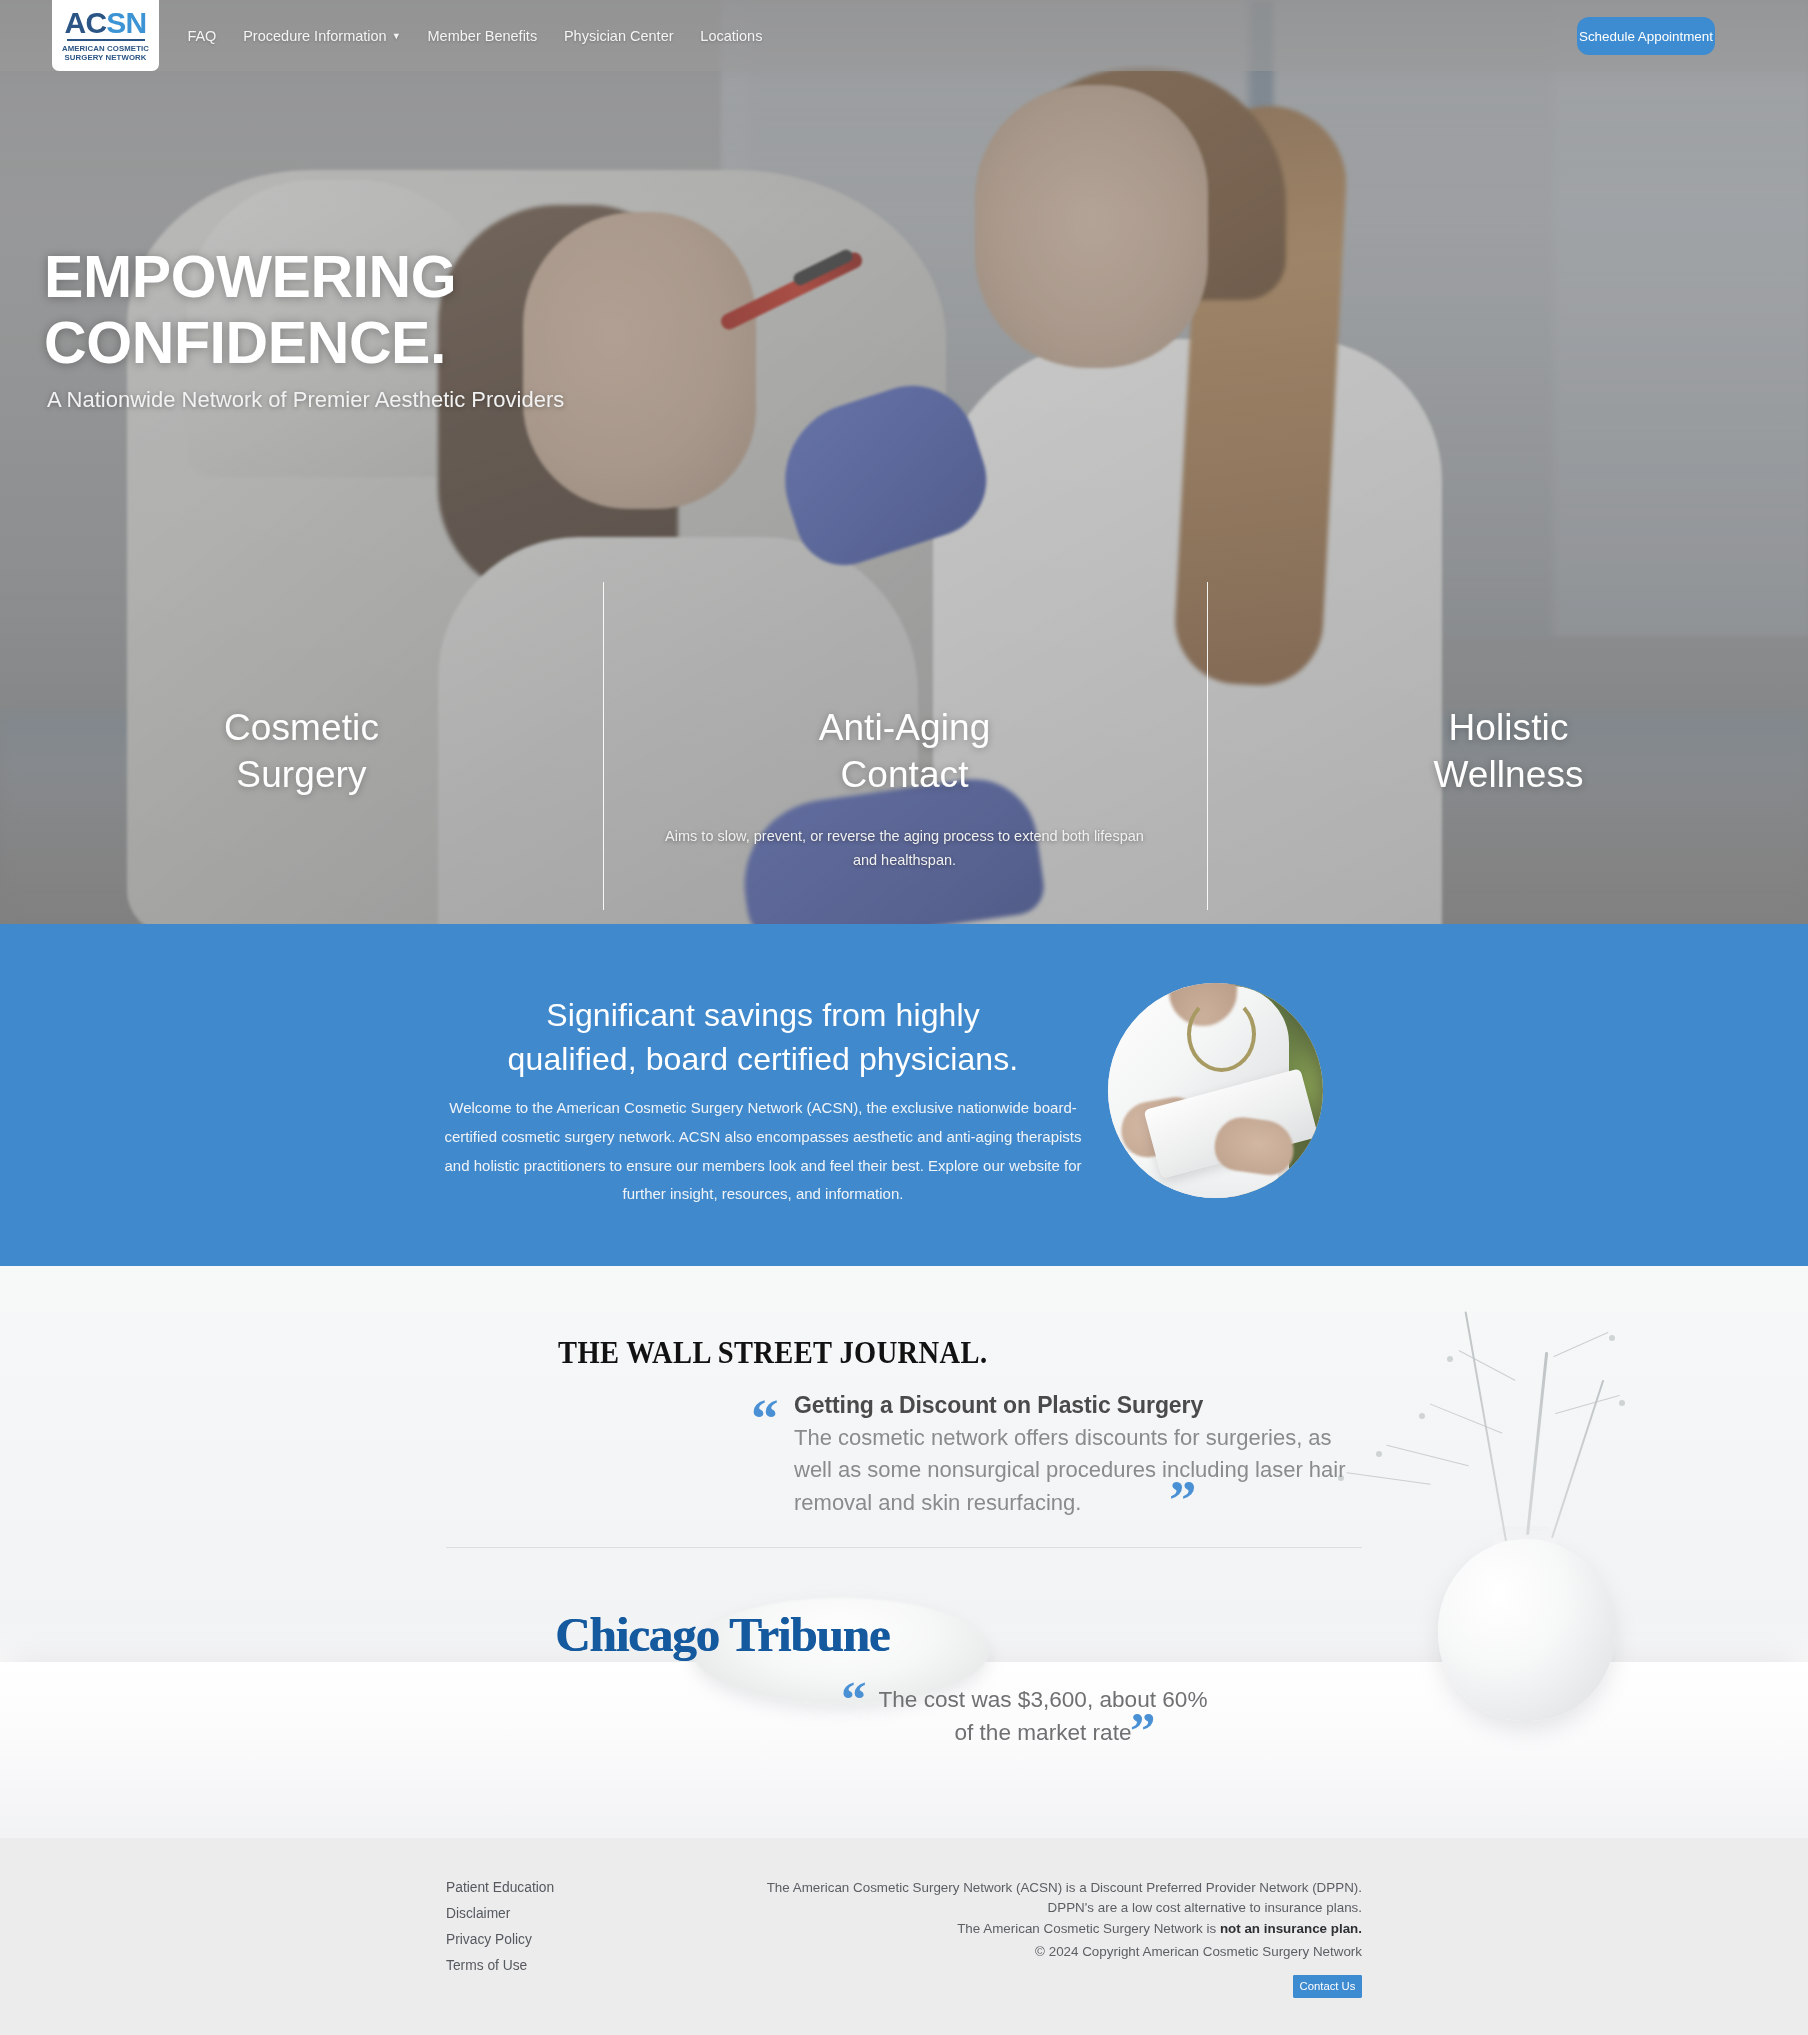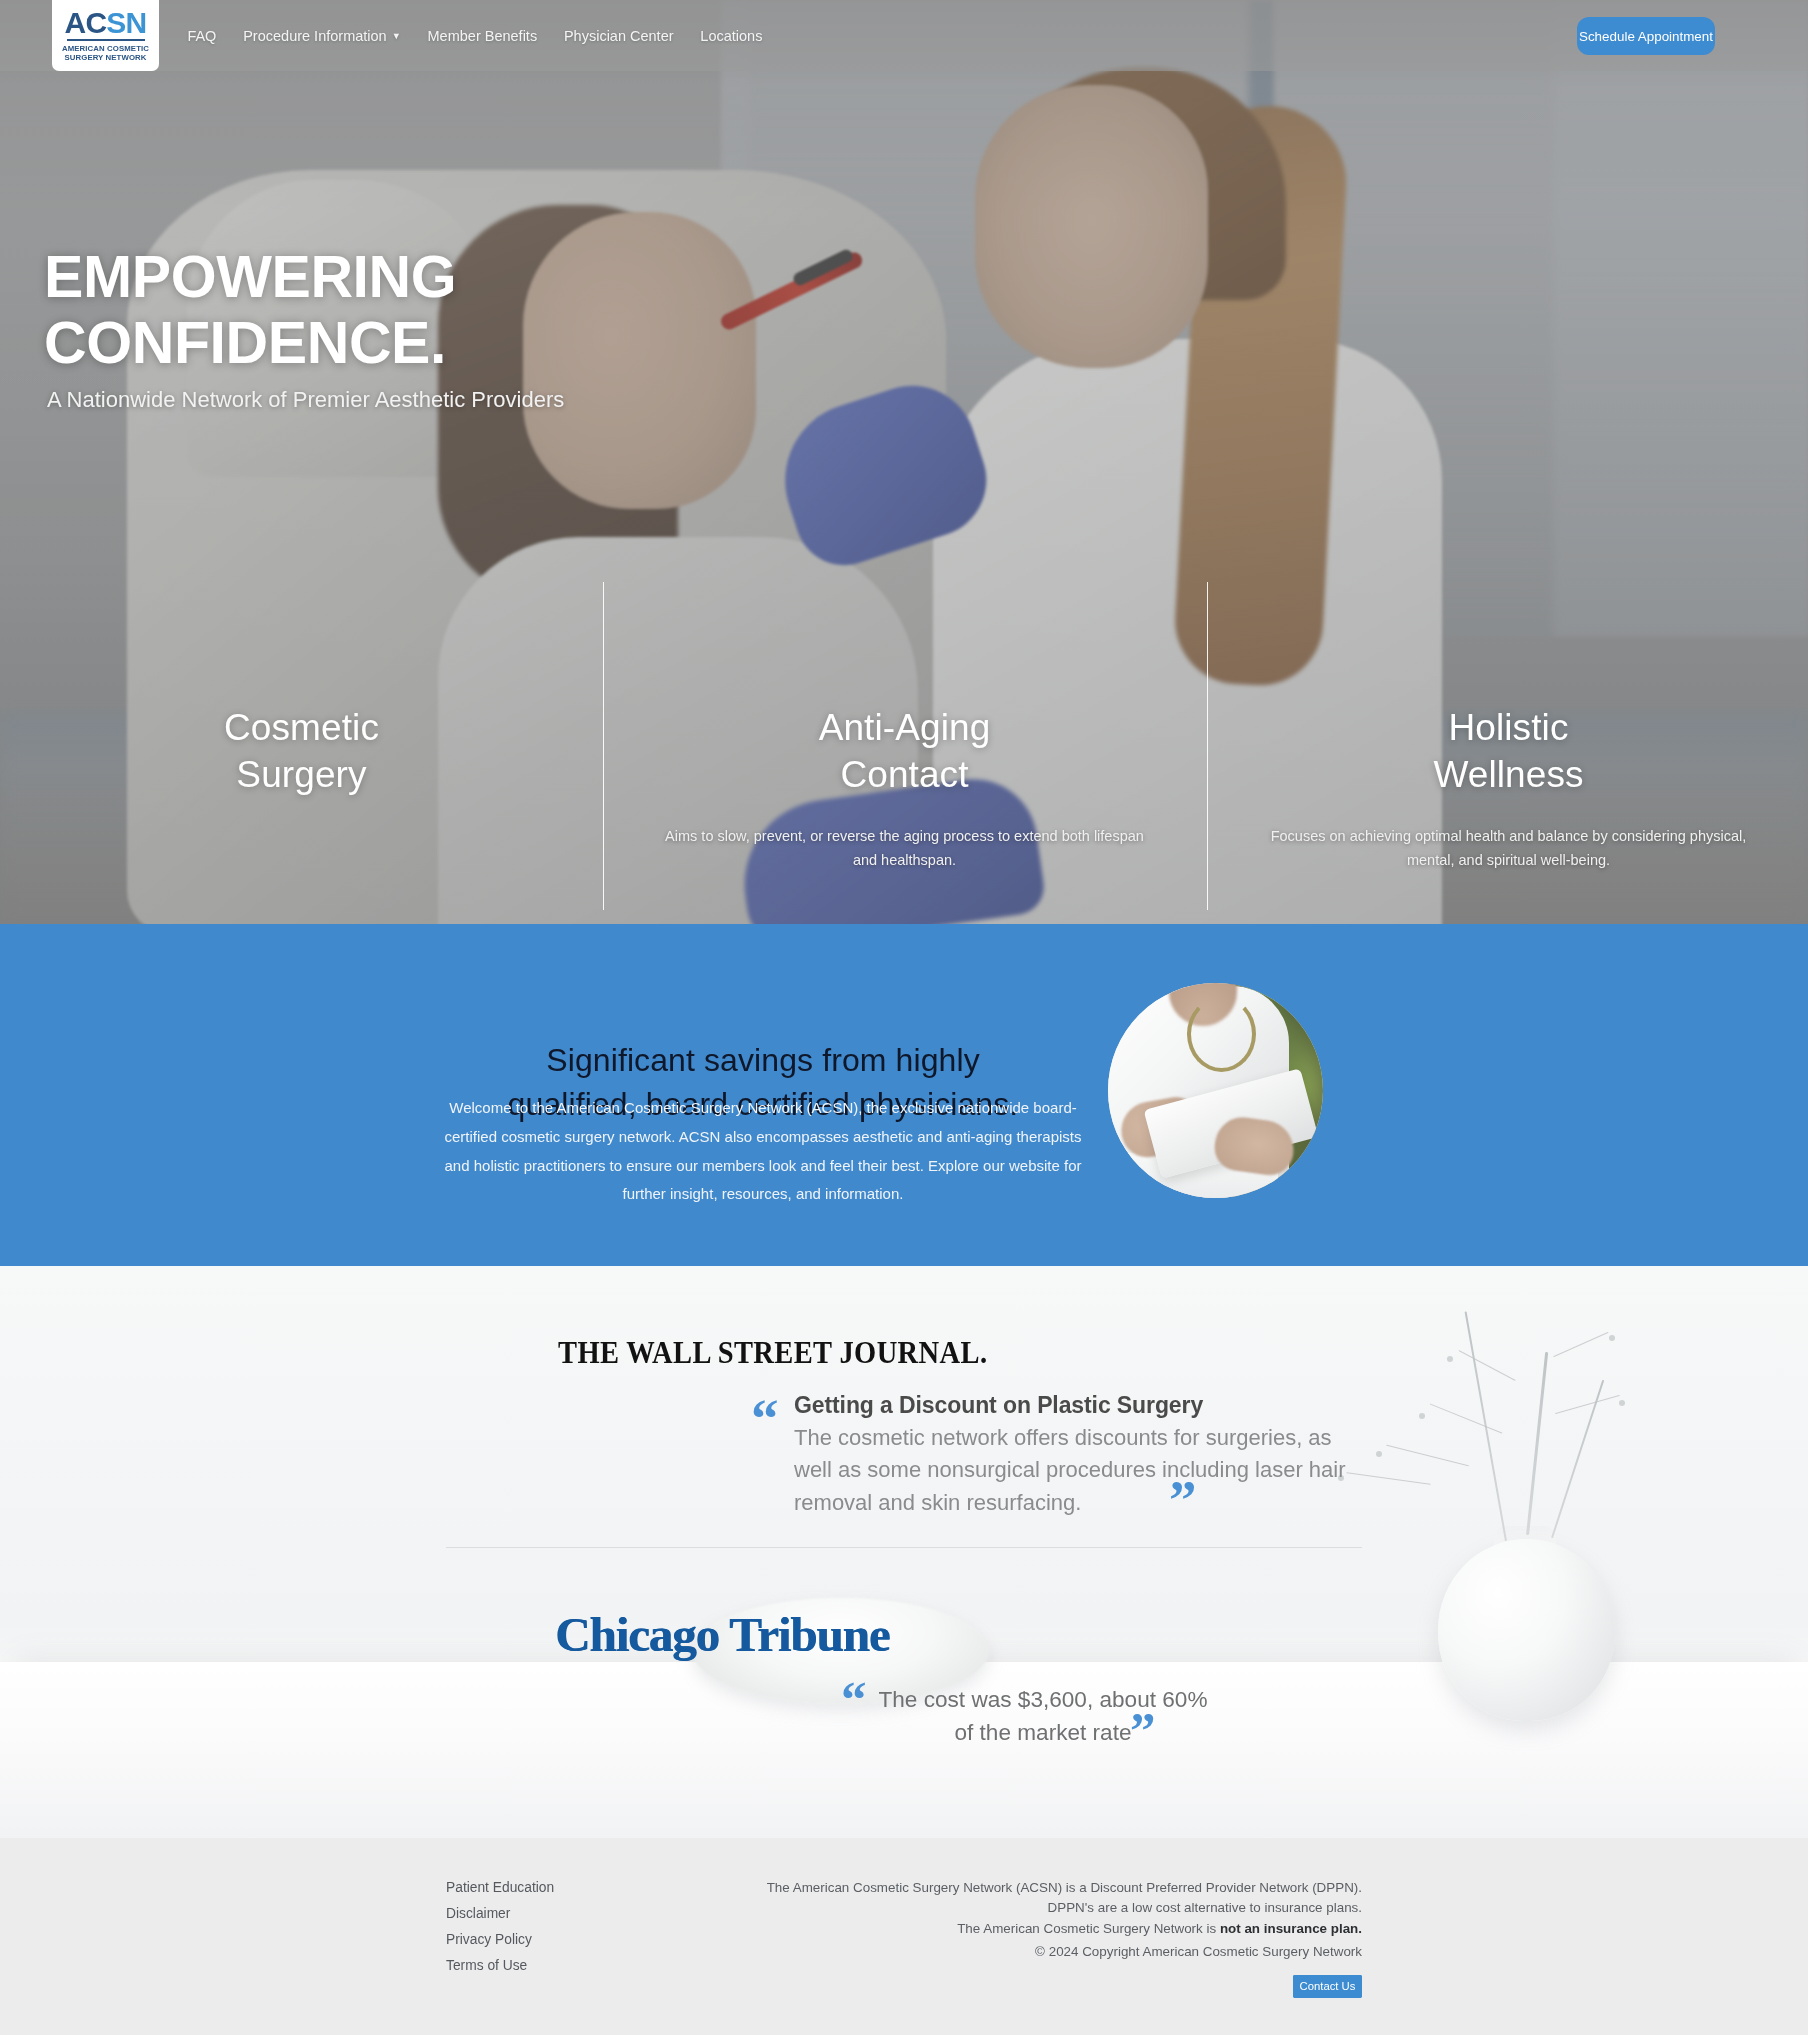--- a/index.html
+++ b/index.html
@@ -214,24 +214,23 @@
     cursor: pointer;
   }
 
   
   .blue {
     position: absolute; left: 0; top: 924px; width: 1809px; height: 342px;
     background: #4089cc;
   }
   .blue-head {
     position: absolute; left: 438px; top: 69px; width: 650px;
-    text-align: center; color: #0f172a;
+    text-align: center; color: #ffffff;
     font-size: 32px; font-weight: 300; line-height: 1.38;
     letter-spacing: 0.1px;
-    margin-top: 45px;
   }
   .blue-body {
     position: absolute; left: 438px; top: 170px; width: 650px;
     text-align: center; color: #f0f4f8;
     font-size: 15px; font-weight: 400; line-height: 1.92;
   }
   .blue-photo {
     position: absolute; left: 1108px; top: 983px; width: 215px; height: 215px;
     border-radius: 50%; overflow: hidden; z-index: 5;
     background: #e9eaea;
@@ -461,21 +460,20 @@
             <div>Contact</div>
           </div>
           <div class="svc-desc">Aims to slow, prevent, or reverse the aging process to extend both lifespan and healthspan.</div>
         </div>
 
         <div class="svc-col c3">
           <div class="svc-title">
             <div>Holistic</div>
             <div>Wellness</div>
           </div>
-          <div class="svc-desc">Focuses on achieving optimal health and balance by considering physical, mental, and spiritual well-being.</div>
         </div>
       </div>
     </div>
   </div>
 
   <div class="navbar">
     <div class="logo">
       <div class="logo-mark"><span class="d">AC</span><span class="l">SN</span></div>
       <div class="logo-rule"></div>
       <div class="logo-sub">

